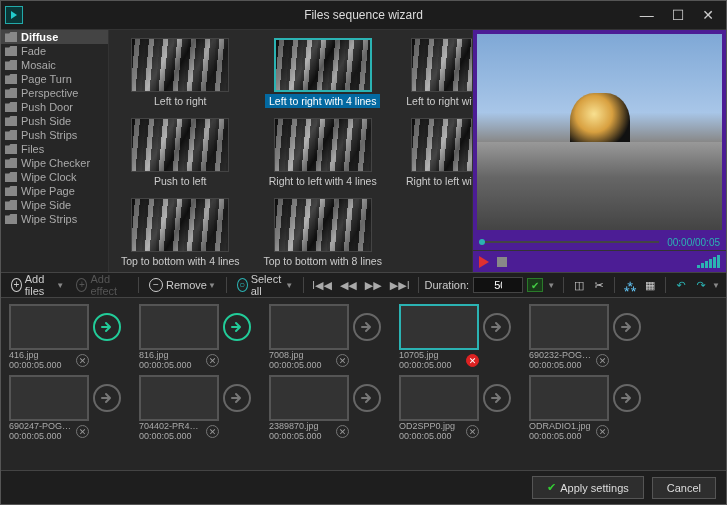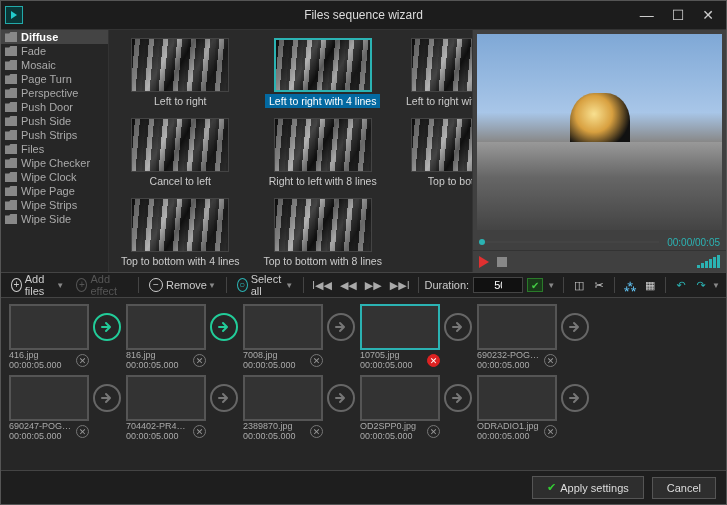--- a/index.html
+++ b/index.html
@@ -17,21 +17,21 @@
 .sidebar .item.selected{background:#444;color:#fff;font-weight:bold}
 .sidebar .folder{width:12px;height:10px;background:#888;clip-path:polygon(0 15%,35% 15%,45% 0,100% 0,100% 100%,0 100%)}
 .transitions{flex:1;background:#2a2a2a;overflow-y:auto;padding:6px}
 .tgrid{display:grid;grid-template-columns:repeat(3,1fr);gap:6px 12px}
 .tcell{display:flex;flex-direction:column;align-items:center;gap:2px;cursor:pointer;padding:2px}
 .tcell .thumb{width:98px;height:54px;background:linear-gradient(120deg,#222 0%,#555 20%,#999 35%,#222 50%,#888 65%,#333 80%,#666 100%);border:1px solid #444;position:relative;overflow:hidden}
 .tcell .thumb::before{content:"";position:absolute;inset:0;background:repeating-linear-gradient(95deg,rgba(0,0,0,.6) 0 3px,rgba(255,255,255,.25) 3px 8px,rgba(0,0,0,.55) 8px 14px)}
 .tcell.selected .thumb{border:2px solid #2bb3b3}
 .tcell .tlabel{font-size:10.5px;color:#ccc;text-align:center;white-space:nowrap;padding:1px 4px}
 .tcell.selected .tlabel{background:#0369a1;color:#fff}
-.preview{width:254px;background:#404040;display:flex;flex-direction:column;border-left:1px solid #333}
+.preview{width:254px;background:#4c1d95;display:flex;flex-direction:column;border-left:1px solid #333}
 .preview .video{flex:1;margin:4px;background:linear-gradient(to bottom,#7fa8d6 0%,#a8c6e8 40%,#888 55%,#555 60%,#444 100%);position:relative;overflow:hidden}
 .preview .video::before{content:"";position:absolute;left:50%;top:48%;width:60px;height:70px;background:radial-gradient(circle at 40% 30%,#f8e090 0%,#d8a040 30%,#111 60%);transform:translate(-50%,-50%);border-radius:40% 40% 30% 30%}
 .preview .video::after{content:"";position:absolute;left:0;right:0;bottom:0;height:45%;background:linear-gradient(to bottom,#999 0%,#666 40%,#444 100%)}
 .preview .bike{position:absolute;left:48%;bottom:18%;width:60px;height:48px;background:radial-gradient(circle,#111 40%,transparent 41%);transform:translateX(-50%)}
 .preview .timebar{height:16px;display:flex;align-items:center;padding:0 6px;justify-content:flex-end}
 .preview .timebar .track{flex:1;height:2px;background:#444;margin-right:8px;position:relative}
 .preview .timebar .track::before{content:"";position:absolute;left:0;top:-2px;width:6px;height:6px;background:#2bb3b3;border-radius:50%}
 .preview .time{color:#2bb3b3;font-size:10px}
 .preview .controls{height:22px;display:flex;align-items:center;padding:0 6px;gap:6px;border-top:1px solid #333}
 .preview .play{width:12px;height:12px;border-left:10px solid #e03030;border-top:6px solid transparent;border-bottom:6px solid transparent}
@@ -44,21 +44,21 @@
 .toolbar .circ{width:14px;height:14px;border:1.5px solid currentColor;border-radius:50%;display:flex;align-items:center;justify-content:center;font-size:10px;line-height:1}
 .toolbar .circ.blue{border-color:#2bb3b3;color:#2bb3b3}
 .toolbar .sep{width:1px;height:16px;background:#444;margin:0 2px}
 .toolbar .mini{cursor:pointer;color:#aaa;padding:0 2px}
 .toolbar input{width:50px;background:#111;border:1px solid #444;color:#fff;padding:1px 20px;font-size:11px}
 .toolbar .chk{width:16px;height:14px;border:1px solid #2a7a2a;background:#1a3a1a;color:#4c4;display:flex;align-items:center;justify-content:center;font-size:10px}
 .toolbar .dd{font-size:8px;color:#888;margin-left:-2px}
 .toolbar .icon{width:14px;height:14px;display:flex;align-items:center;justify-content:center}
 .toolbar .right{margin-left:auto;display:flex;align-items:center;gap:6px}
 .clips{flex:1;background:#262626;padding:6px 8px;overflow:hidden}
-.cliprow{display:flex;gap:3px;margin-bottom:4px}
+.cliprow{display:flex;gap:16px;margin-bottom:4px}
 .clipitem{display:flex;align-items:center;gap:2px}
 .clip{display:flex;flex-direction:column;width:80px}
 .clip .cthumb{width:80px;height:46px;border:2px solid #555;background:#333;position:relative;overflow:hidden}
 .clip.selected .cthumb{border-color:#2bb3b3}
 .clip .cinfo{display:flex;align-items:center;justify-content:space-between;margin-top:1px}
 .clip .ctext{display:flex;flex-direction:column;font-size:9px;line-height:1.1;color:#aaa;overflow:hidden}
 .clip .ctext span{white-space:nowrap;overflow:hidden;text-overflow:ellipsis;max-width:64px}
 .clip .del{width:13px;height:13px;border:1px solid #777;border-radius:50%;display:flex;align-items:center;justify-content:center;font-size:9px;color:#999;cursor:pointer;flex-shrink:0}
 .clip .del.red{background:#d22;border-color:#d22;color:#fff}
 .trans-arrow{width:28px;height:28px;border:2px solid #666;border-radius:50%;display:flex;align-items:center;justify-content:center;cursor:pointer;margin:0 2px;align-self:flex-start;margin-top:9px}
@@ -145,52 +145,52 @@
         <div class="item">
           <span class="folder"></span>
           <span>Wipe Clock</span>
         </div>
         <div class="item">
           <span class="folder"></span>
           <span>Wipe Page</span>
         </div>
         <div class="item">
           <span class="folder"></span>
+          <span>Wipe Side</span>
+        </div>
+        <div class="item">
+          <span class="folder"></span>
           <span>Wipe Strips</span>
-        </div>
-        <div class="item">
-          <span class="folder"></span>
-          <span>Wipe Side</span>
         </div>
       </div>
     <div class="transitions">
         <div class="tgrid" id="tgrid">
           <div class="tcell">
             <div class="thumb"></div>
             <div class="tlabel">Left to right</div>
           </div>
           <div class="tcell selected">
             <div class="thumb"></div>
             <div class="tlabel">Left to right with 4 lines</div>
           </div>
           <div class="tcell">
             <div class="thumb"></div>
             <div class="tlabel">Left to right with 8 lines</div>
           </div>
           <div class="tcell">
             <div class="thumb"></div>
-            <div class="tlabel">Cancel to left</div>
+            <div class="tlabel">Push to left</div>
+          </div>
+          <div class="tcell">
+            <div class="thumb"></div>
+            <div class="tlabel">Right to left with 4 lines</div>
           </div>
           <div class="tcell">
             <div class="thumb"></div>
             <div class="tlabel">Right to left with 8 lines</div>
-          </div>
-          <div class="tcell">
-            <div class="thumb"></div>
-            <div class="tlabel">Top to bottom</div>
           </div>
           <div class="tcell">
             <div class="thumb"></div>
             <div class="tlabel">Top to bottom with 4 lines</div>
           </div>
           <div class="tcell">
             <div class="thumb"></div>
             <div class="tlabel">Top to bottom with 8 lines</div>
           </div>
         </div>

